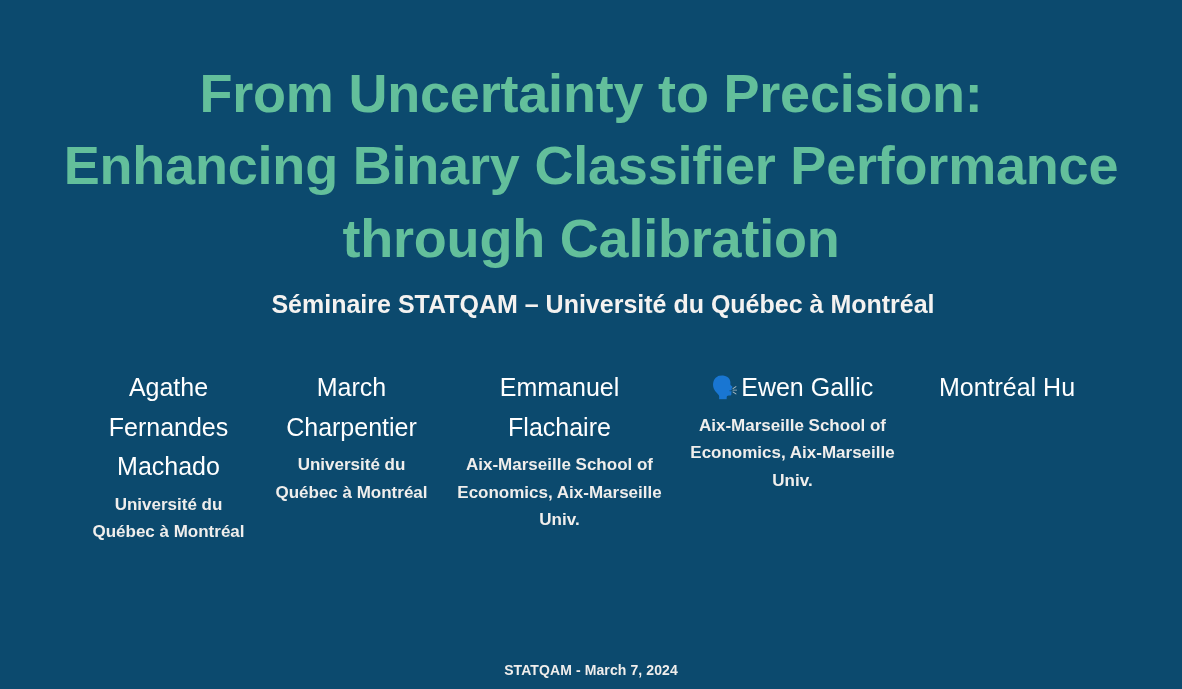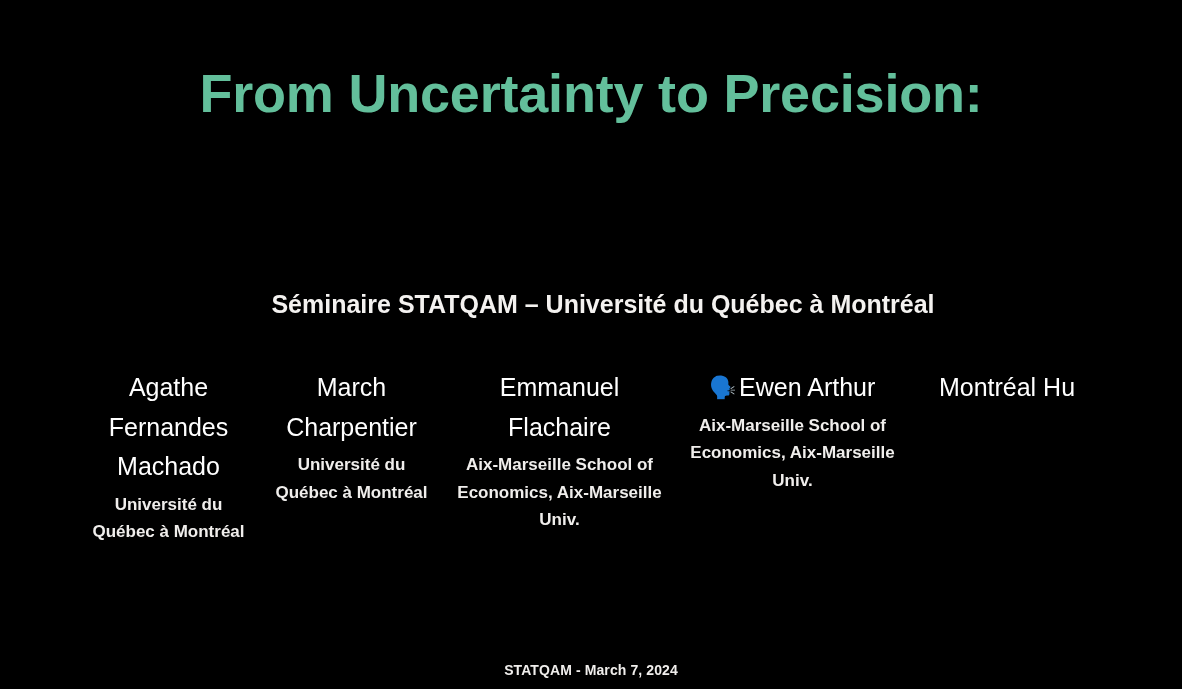--- a/index.html
+++ b/index.html
@@ -12,21 +12,21 @@
     height: 689px;
     background: #211d1c;
     font-family: "Liberation Sans", sans-serif;
     overflow: hidden;
   }
 
   .slide {
     position: relative;
     width: 1182px;
     height: 689px;
-    background: #000000;
+    background: #0c4a6e;
     box-sizing: border-box;
   }
 
   
   .title-block {
     position: absolute;
     top: 57px;
     left: 0;
     width: 1182px;
     padding: 0 28px;
@@ -118,21 +118,22 @@
   }
 </style>
 </head>
 <body>
 
 <div class="slide">
 
   <div class="title-block">
     <h1 class="slide-title">
       <span>From Uncertainty to Precision:</span><br>
-      <br>
+      <span>Enhancing Binary Classifier Performance</span><br>
+      <span>through Calibration</span>
     </h1>
   </div>
 
   <div class="subtitle-block">
     <p class="slide-subtitle">Séminaire STATQAM – Université du Québec à Montréal</p>
   </div>
 
   <div class="authors-row">
 
     <div class="author-col w-narrow">
@@ -144,21 +145,21 @@
       <p class="author-name">March Charpentier</p>
       <p class="author-affil">Université du Québec à Montréal</p>
     </div>
 
     <div class="author-col w-wide">
       <p class="author-name">Emmanuel Flachaire</p>
       <p class="author-affil">Aix-Marseille School of Economics, Aix-Marseille Univ.</p>
     </div>
 
     <div class="author-col w-wide">
-      <p class="author-name"><span class="speaker-emoji">🗣️</span><span>Ewen Arthur</span></p>
+      <p class="author-name"><span class="speaker-emoji">🗣️</span><span>Ewen Gallic</span></p>
       <p class="author-affil">Aix-Marseille School of Economics, Aix-Marseille Univ.</p>
     </div>
 
     <div class="author-col w-mid">
       <p class="author-name">Montréal Hu</p>
     </div>
 
   </div>
 
   <div class="slide-footer">

